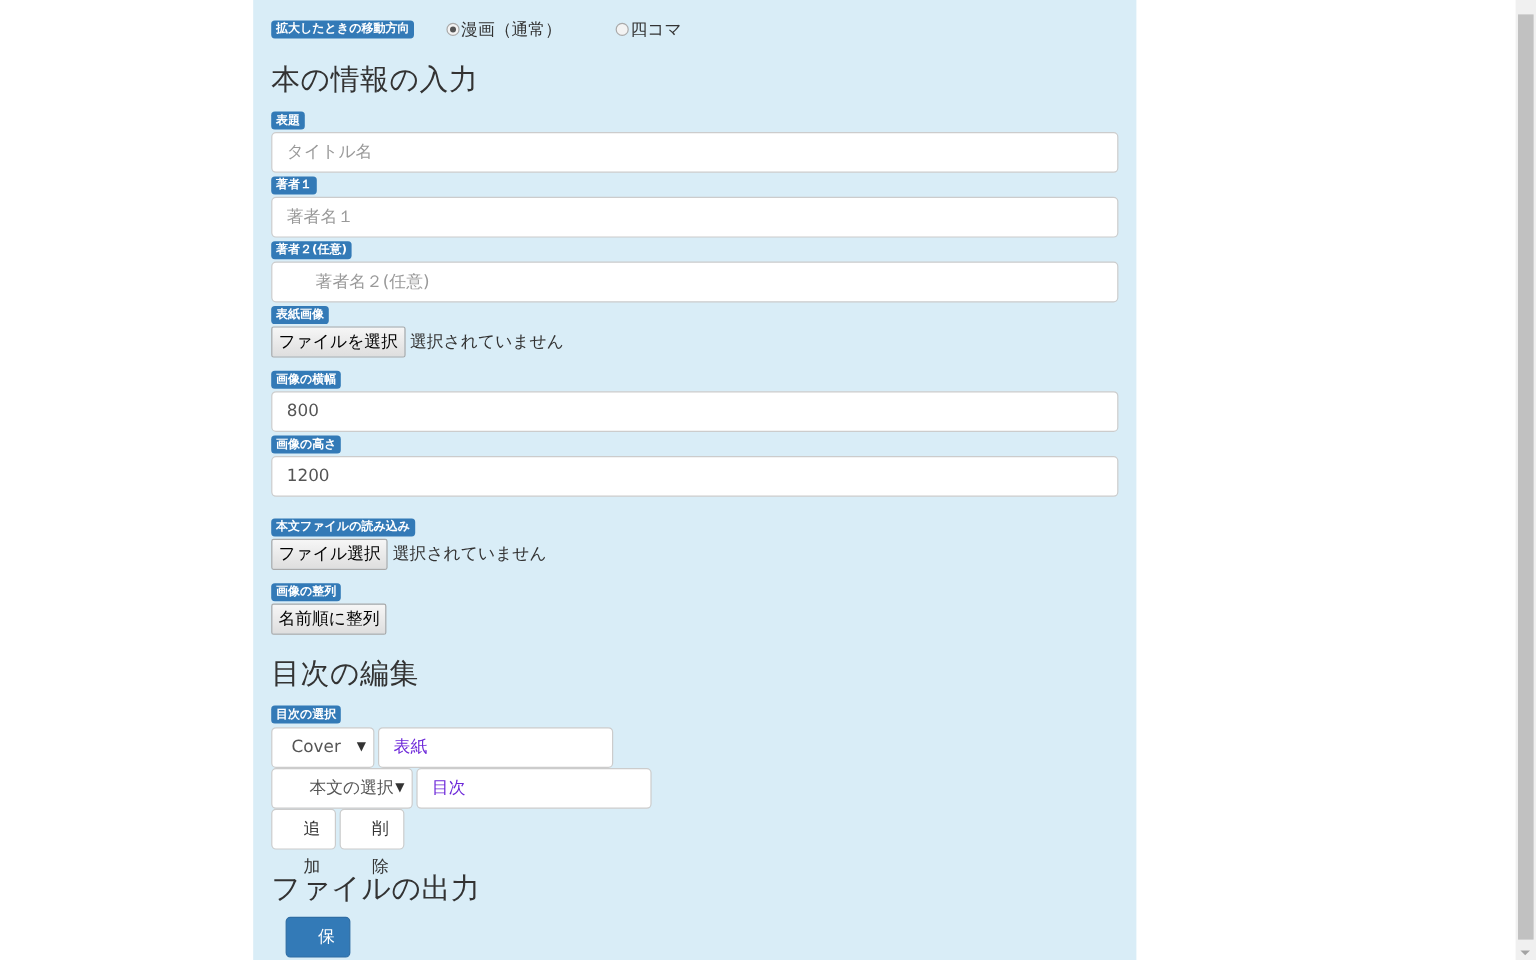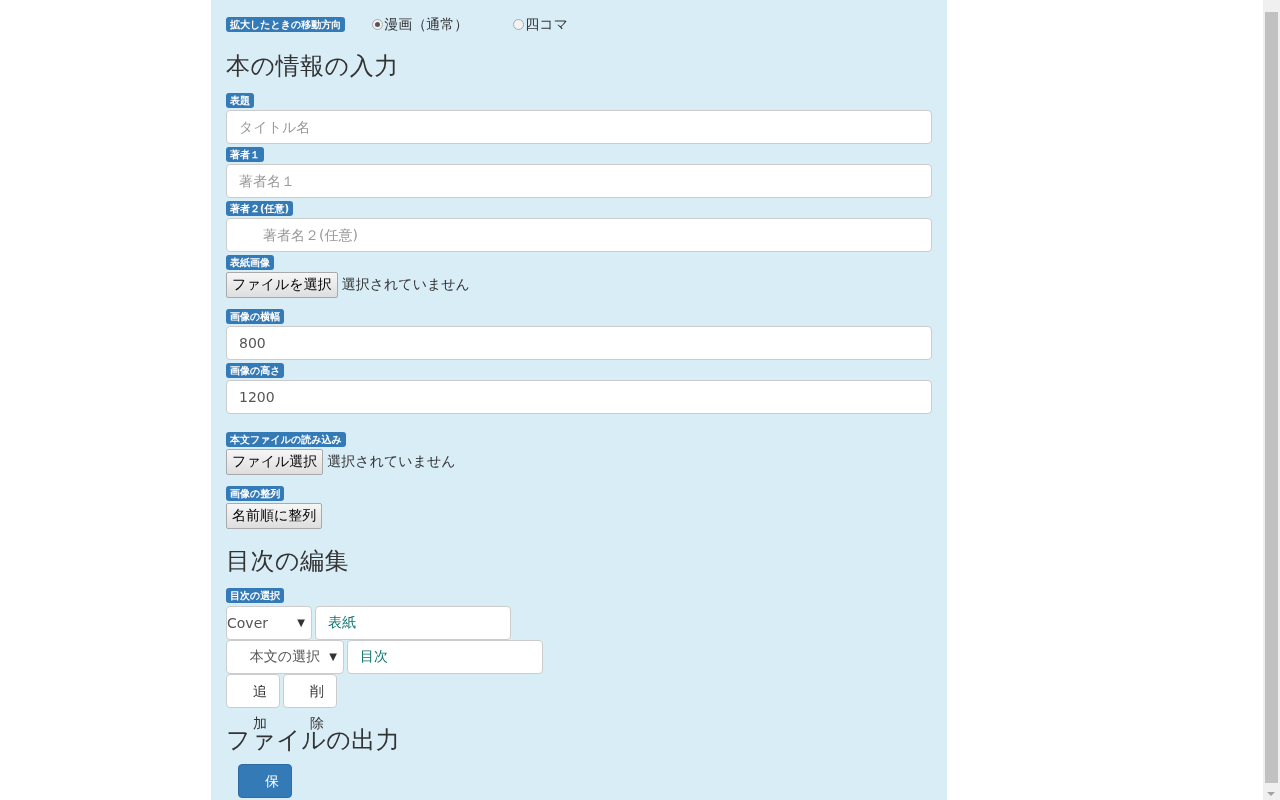--- a/index.html
+++ b/index.html
@@ -45,27 +45,27 @@
     .file-row { position: absolute; left: 15px; display: flex; align-items: center; height: 26px; }
     .sys-btn {
       height: 26px; padding: 0 5px; font-size: 14px; color: #000;
       background: linear-gradient(#f6f6f6, #dedede); border: 1px solid #a9a9a9; border-radius: 2px;
       font-family: "DejaVu Sans", "Liberation Sans", sans-serif; cursor: pointer;
     }
     .file-status { font-size: 14px; color: #333; margin-left: 4px; }
 
     .select {
       position: absolute; height: 34px; background: #fff; border: 1px solid #ccc; border-radius: 4px;
-      font-size: 14px; color: #555; display: flex; align-items: center; 
+      font-size: 14px; color: #555; display: flex; align-items: center; padding-left: 16px;
     }
     .select .caret { position: absolute; right: 6px; top: 10px; font-size: 10px; color: #333; }
 
     .small-input {
       position: absolute; height: 34px; background: #fff; border: 1px solid #ccc; border-radius: 4px;
-      font-size: 14px; color: #0f766e; padding: 0 12px; line-height: 32px;
+      font-size: 14px; color: #6d28d9; padding: 0 12px; line-height: 32px;
       font-family: "DejaVu Sans", "Liberation Sans", sans-serif;
     }
 
     .bs-btn {
       position: absolute; height: 34px; background: #fff; border: 1px solid #ccc; border-radius: 4px;
       font-size: 14px; color: #333; padding: 0 26px; line-height: 32px;
       font-family: "DejaVu Sans", "Liberation Sans", sans-serif; cursor: pointer;
     }
     .bs-btn.primary { background: #337ab7; border-color: #2e6da4; color: #fff; }
 

